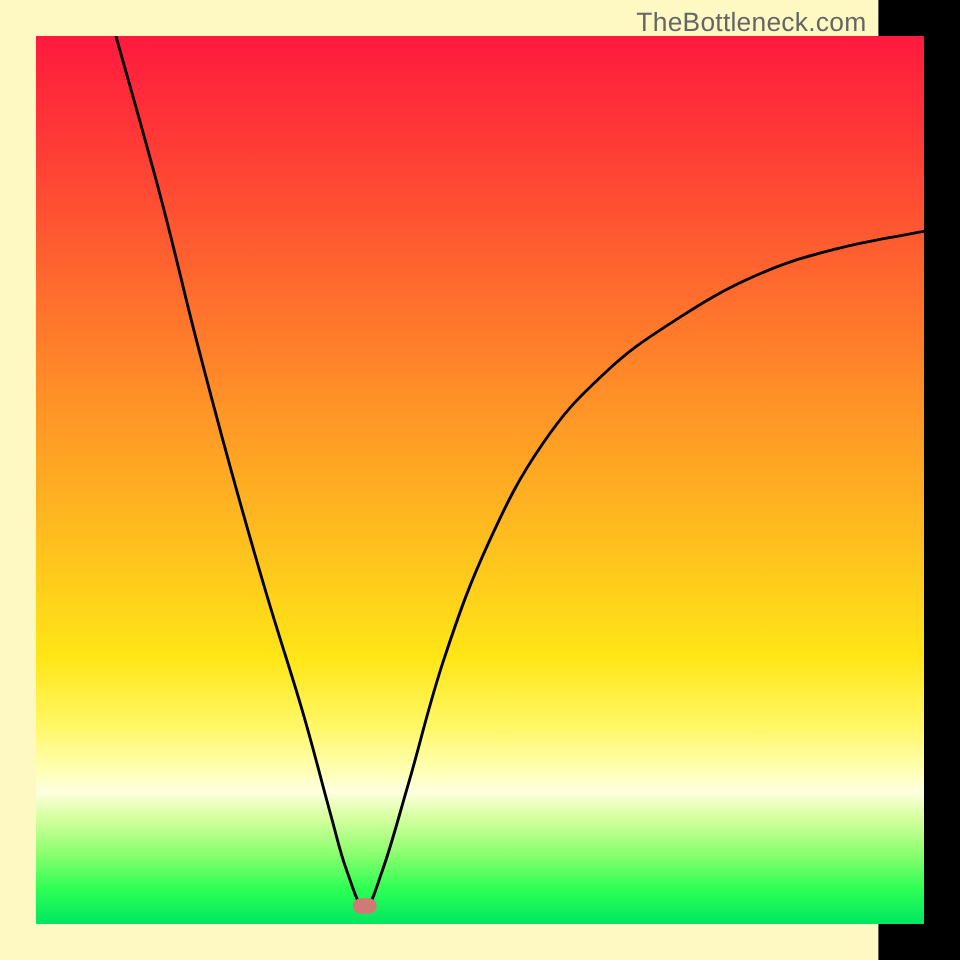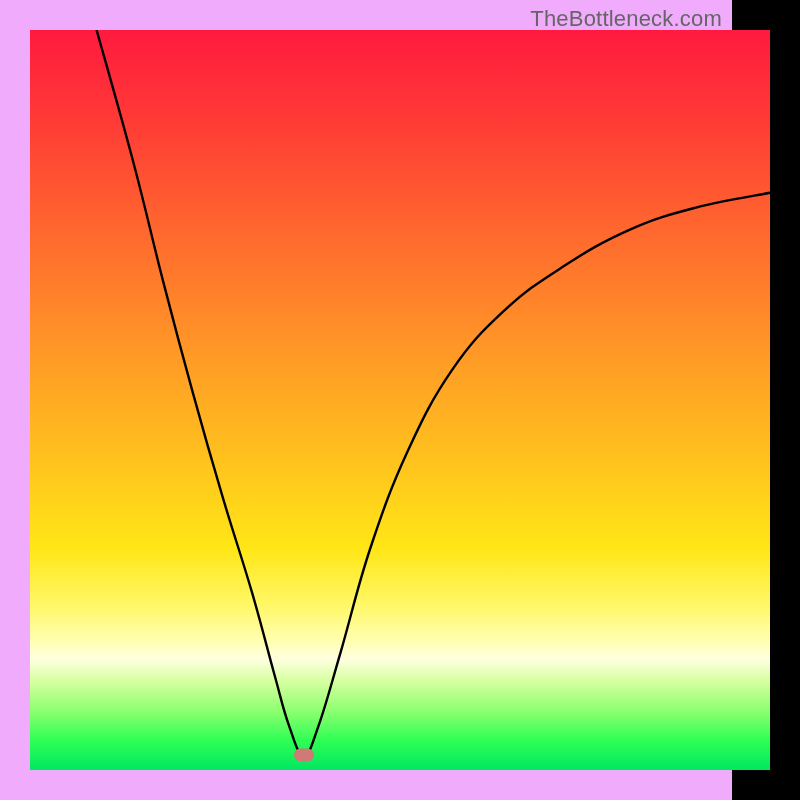--- a/index.html
+++ b/index.html
@@ -8,21 +8,21 @@
     width: 800px;
     height: 800px;
     overflow: hidden;
     font-family: Arial, Helvetica, sans-serif;
     background: #000;
   }
   .frame {
     position: relative;
     width: 732px;
     height: 800px;
-    background: #f0abfc;
+    background: #fef9c3;
   }
   .plot {
     position: absolute;
     left: 30px;
     top: 30px;
     width: 740px;
     height: 740px;
     background: linear-gradient(
       to bottom,
       #ff1a3e 0%,

